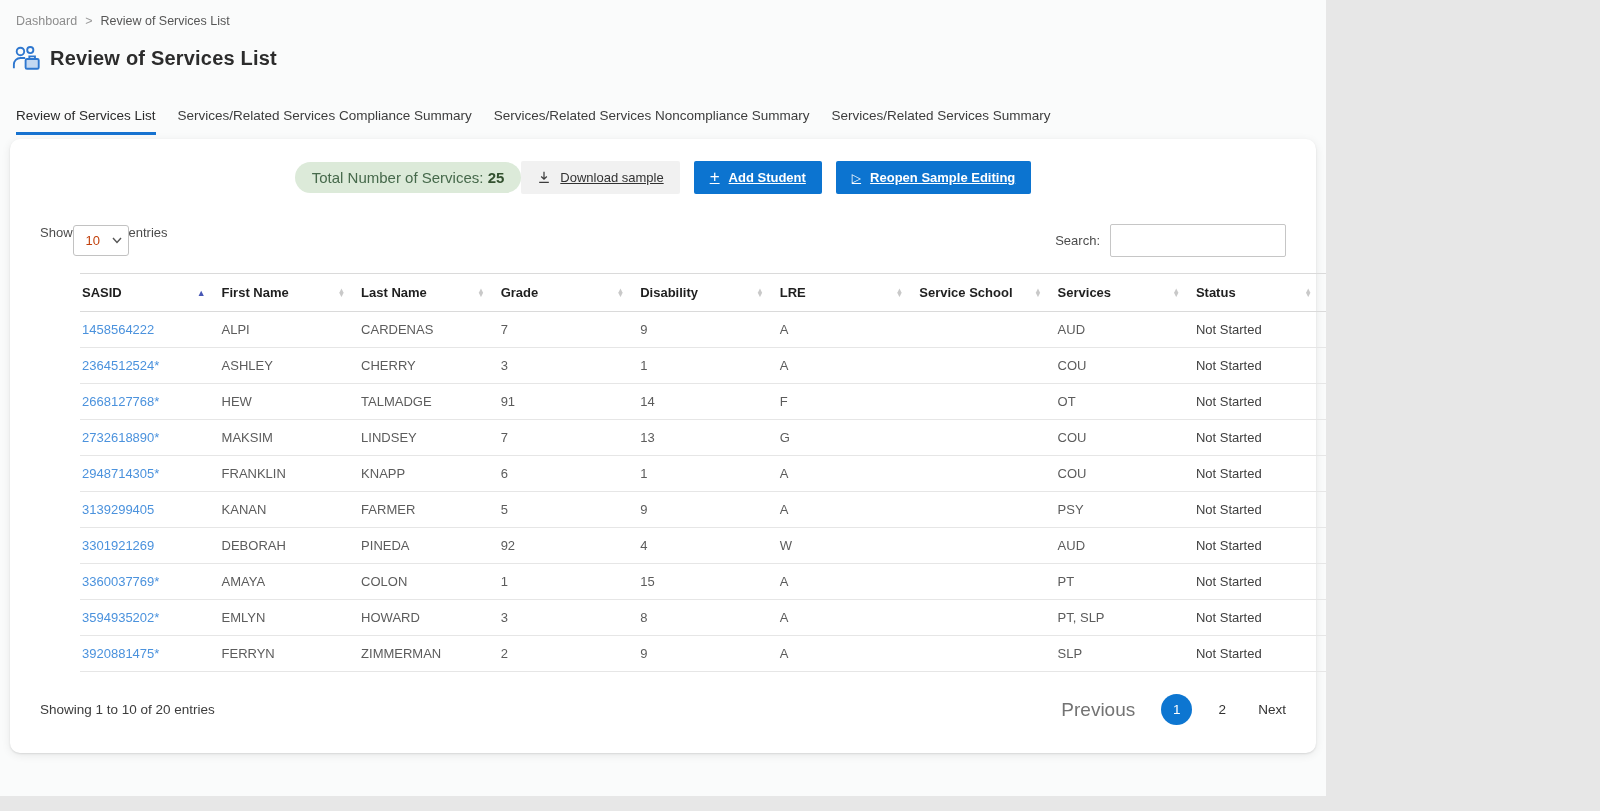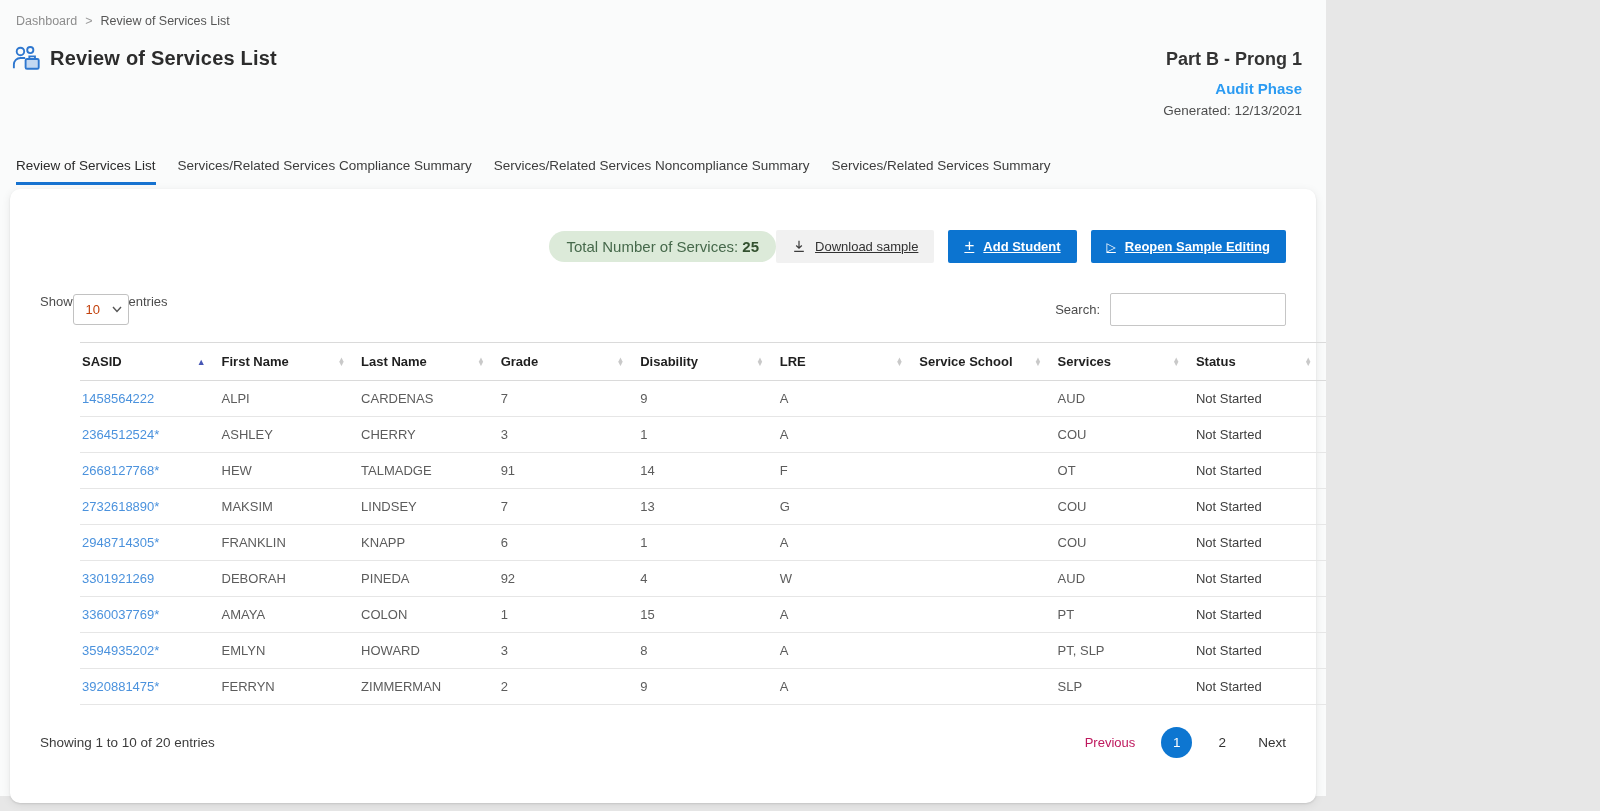--- a/index.html
+++ b/index.html
@@ -33,21 +33,21 @@
   .tab.active { color:#2b2b2b; border-bottom-color:#1672d0; }
 
   
   .card {
     background:#fff; margin:4px 10px 0; border-radius:10px;
     box-shadow:0 1px 2px rgba(0,0,0,.10), 0 2px 10px rgba(0,0,0,.08);
     padding:22px 30px 16px; height:614px;
   }
 
   
-  .toolbar { display:flex; justify-content:flex-end; align-items:center;margin-top:19px; }
+  .toolbar { display:flex; justify-content:center; align-items:center; }
   .total-badge { background:#dcead9; color:#46694b; font-size:15px; padding:7px 17px; border-radius:17px; }
   .total-badge b { color:#33512f; font-weight:700; }
   .toolbar-buttons { display:flex; gap:14px; align-items:center; }
   .btn { display:inline-flex; align-items:center; gap:9px; font-size:13px; padding:9px 16px; border:none; border-radius:2px; cursor:pointer; font-family:inherit;text-decoration:underline; }
   .btn-light { background:#f1f1f1; color:#323232; }
   .btn-primary { background:#0c74d0; color:#fff; font-weight:700; }
   .btn .plus-glyph { font-size:17px; font-weight:400; line-height:1; margin-top:-2px; }
   .btn .play-glyph { font-size:12px; line-height:1; }
 
   
@@ -65,21 +65,21 @@
   th .sort-neutral { position:absolute; right:14px; top:50%; transform:translateY(-50%); display:flex; flex-direction:column; line-height:.55; color:#c9c9c9; font-size:7.5px; }
   th .sort-asc { position:absolute; right:14px; top:50%; transform:translateY(-50%); color:#4757b5; font-size:9px; }
   td { font-size:13px; color:#5c5c5c; padding:10px 6px 10px 2px; border-bottom:1px solid #e6e6e6; overflow:hidden; white-space:nowrap; }
   td.cell-status { color:#404040; }
   a.sasid-link { color:#4b92dd; text-decoration:none; }
 
   
   .table-footer { display:flex; justify-content:space-between; align-items:center; margin-top:22px; }
   .showing-text { font-size:13.5px; color:#3c3c3c; }
   .pagination { display:flex; align-items:center; gap:26px; }
-  .pag-prev { font-size:13px; color:#be185d; cursor:default; }
+  .pag-prev { font-size:19px; color:#737373; cursor:default; }
   .pag-next { font-size:13.5px; color:#333; cursor:pointer; }
   .page-btn { font-size:13.5px; color:#333; cursor:pointer; min-width:20px; text-align:center; }
   .page-btn.active { background:#0d76d1; color:#fff; width:31px; height:31px; border-radius:50%; display:flex; align-items:center; justify-content:center; }
 </style>
 </head>
 <body>
 
 <div class="page">
 
   <div class="breadcrumb">
@@ -93,25 +93,20 @@
       <span class="title-icon">
         <svg width="30" height="28" viewBox="0 0 32 28" fill="none">
           <circle cx="9" cy="7" r="4" stroke="#2e77cf" stroke-width="2"></circle>
           <circle cx="19.5" cy="5.5" r="3.3" stroke="#2e77cf" stroke-width="2"></circle>
           <path d="M2 25 v-4 a7 7 0 0 1 7-7 h5" stroke="#2e77cf" stroke-width="2"></path>
           <rect x="14.5" y="15" width="14" height="10.5" rx="1.5" fill="#c3d8f2" stroke="#2e77cf" stroke-width="2"></rect>
           <path d="M18.5 15 v-2.8 h6 V15" stroke="#2e77cf" stroke-width="2"></path>
         </svg>
       </span>
       <h1>Review of Services List</h1>
-    </div>
-    <div class="header-meta">
-      <div class="part-label">Part B - Prong 1</div>
-      <div class="phase-label">Audit Phase</div>
-      <div class="generated-label">Generated: 12/13/2021</div>
     </div>
   </div>
 
   <div class="tabs">
       <div class="tab active">Review of Services List</div>
       <div class="tab">Services/Related Services Compliance Summary</div>
       <div class="tab">Services/Related Services Noncompliance Summary</div>
       <div class="tab">Services/Related Services Summary</div>
     </div>
 
@@ -258,20 +253,31 @@
             <td class="cell-first_name">FRANKLIN</td>
             <td class="cell-last_name">KNAPP</td>
             <td class="cell-grade">6</td>
             <td class="cell-disability">1</td>
             <td class="cell-lre">A</td>
             <td class="cell-service_school"></td>
             <td class="cell-services">COU</td>
             <td class="cell-status">Not Started</td>
           </tr>
           <tr>
+            <td class="cell-sasid"><a href="#" class="sasid-link">3139299405</a></td>
+            <td class="cell-first_name">KANAN</td>
+            <td class="cell-last_name">FARMER</td>
+            <td class="cell-grade">5</td>
+            <td class="cell-disability">9</td>
+            <td class="cell-lre">A</td>
+            <td class="cell-service_school"></td>
+            <td class="cell-services">PSY</td>
+            <td class="cell-status">Not Started</td>
+          </tr>
+          <tr>
             <td class="cell-sasid"><a href="#" class="sasid-link">3301921269</a></td>
             <td class="cell-first_name">DEBORAH</td>
             <td class="cell-last_name">PINEDA</td>
             <td class="cell-grade">92</td>
             <td class="cell-disability">4</td>
             <td class="cell-lre">W</td>
             <td class="cell-service_school"></td>
             <td class="cell-services">AUD</td>
             <td class="cell-status">Not Started</td>
           </tr>

